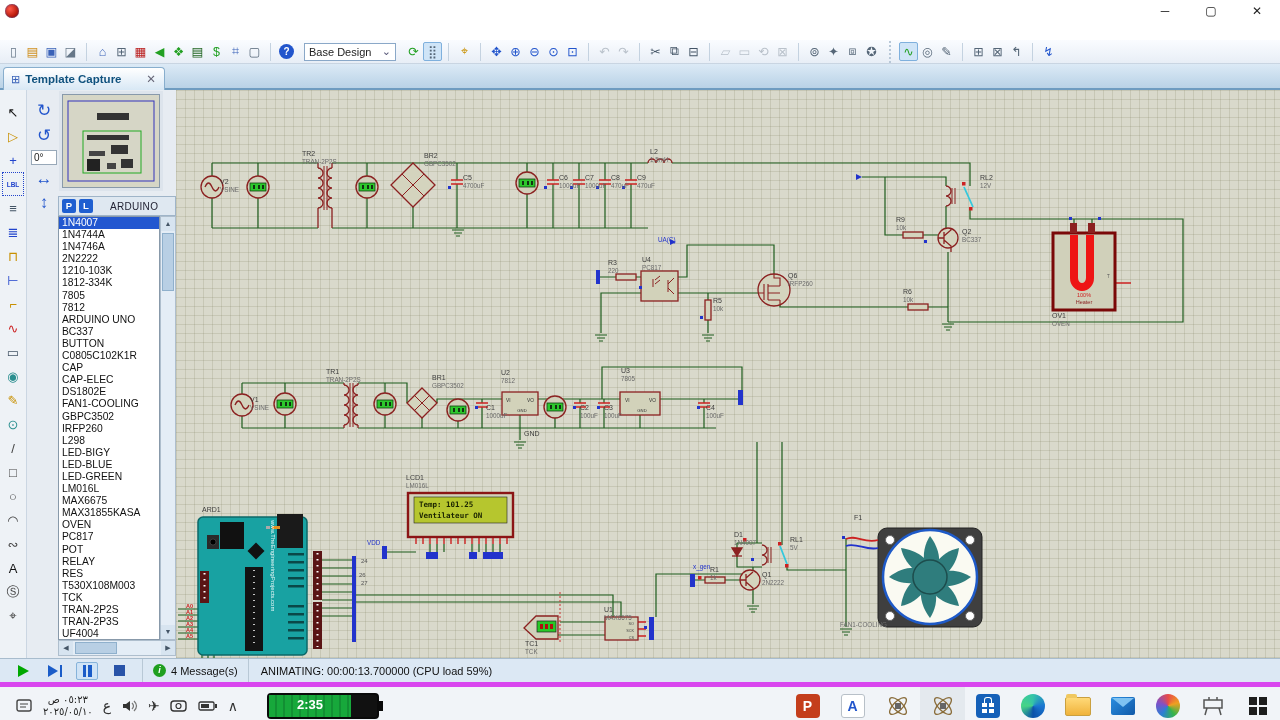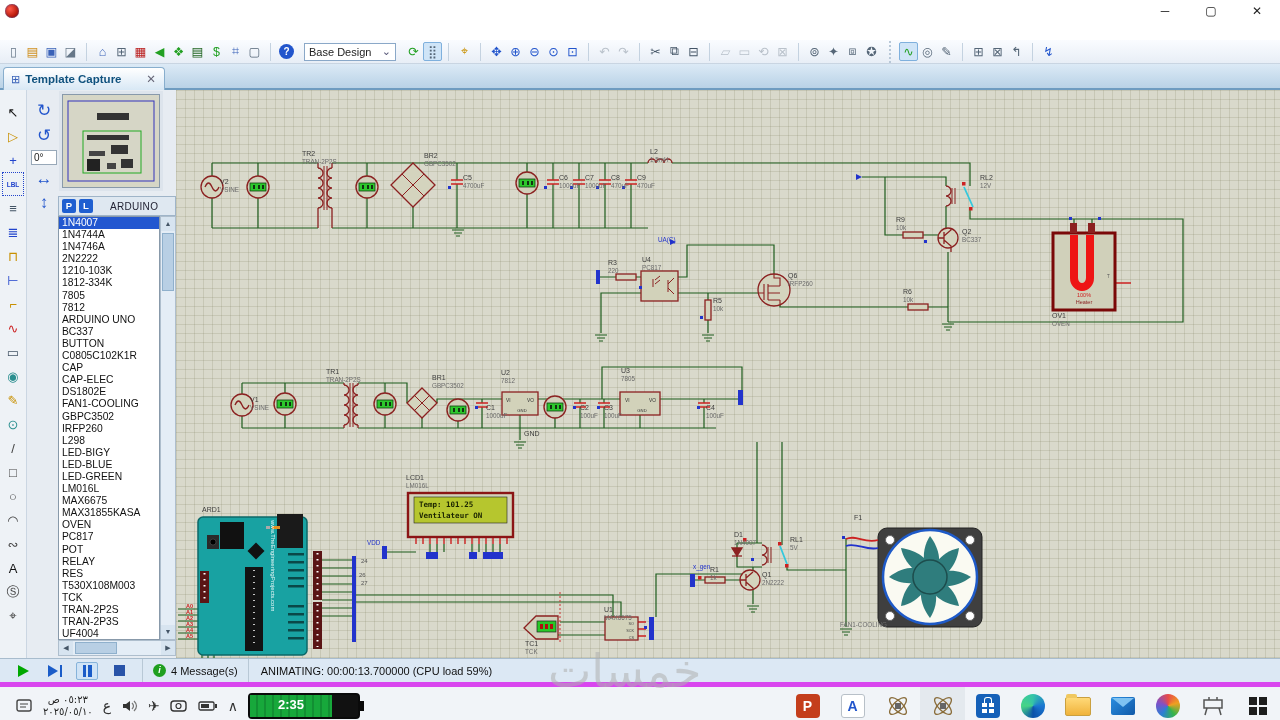--- a/index.html
+++ b/index.html
@@ -64,21 +64,21 @@
   .infoc{width:13px;height:13px;border-radius:50%;background:#1f9f1f;color:#fff;font-size:9px;font-weight:bold;text-align:center;line-height:13px;font-style:italic}
   .statx{padding-left:12px}
   
   .wmark{position:absolute;left:548px;top:644px;font-size:46px;color:rgba(175,175,175,.55);z-index:60;font-family:"DejaVu Sans",sans-serif;pointer-events:none}
   
   .taskbar{position:absolute;left:0;top:682px;width:1280px;height:38px;background:#f1f4f8;border-top:5px solid #d946ef;z-index:50}
   .tray{position:absolute;left:0;top:0;height:38px;display:flex;align-items:center;gap:10px;padding-left:16px;color:#333}
   .ar{font-family:"DejaVu Sans",sans-serif}
   .clockc{font-size:10px;color:#222;text-align:center;line-height:12px}
   .trayico{font-size:14px;color:#333}
-  .battw{position:relative;width:112px;height:26px;border:2px solid #0a0a0a;border-radius:4px;background:#111;margin-left:0}
+  .battw{position:relative;width:112px;height:26px;border:2px solid #0a0a0a;border-radius:4px;background:#111;margin-left:19px}
   .battg{position:absolute;left:0;top:0;width:82px;height:22px;background:repeating-linear-gradient(90deg,#17a83b 0 6px,#128f33 6px 8px)}
   .battt{position:absolute;left:0;top:2px;width:82px;text-align:center;color:#fff;font-weight:bold;font-size:13px}
   .battnub{position:absolute;right:-6px;top:6px;width:4px;height:10px;background:#0a0a0a}
   .apps{position:absolute;right:0;top:0;height:38px;display:flex}
   .slot{width:45px;height:38px;display:flex;align-items:center;justify-content:center;position:relative}
   .slot.active{background:#e4e9ee}
   .u{position:absolute;bottom:0;left:50%;transform:translateX(-50%);height:3px;background:#2f7fd6}
   .ppico{width:24px;height:24px;border-radius:4px;background:#c43e1c;color:#fff;font-weight:bold;font-size:14px;text-align:center;line-height:24px}
   .aico{width:24px;height:24px;border-radius:3px;background:#fff;border:1px solid #b8c0c8;color:#2255cc;font-weight:bold;font-size:14px;text-align:center;line-height:22px}
   .storeico{width:24px;height:24px;border-radius:4px;background:#1560b8;position:relative}
@@ -932,21 +932,20 @@
           <i style="width:11px;height:11px;background:#2853a8;display:block"></i>
         </span>
     </div>
     <div class="msgc">
       <span class="infoc">i</span>
       <span>4 Message(s)</span>
     </div>
     <div class="statx">ANIMATING: 00:00:13.700000 (CPU load 59%)</div>
   </div>
 
-  <div class="wmark">خمسات</div>
 
   <div class="taskbar">
     <div class="tray">
       <svg width="17" height="16">
           <rect x="1" y="2" width="14" height="11" rx="2" fill="none" stroke="#444" stroke-width="1.4"></rect>
           <path d="M4,6 H12 M4,9 H10" stroke="#444" stroke-width="1.2"></path>
         </svg>
       <div class="clockc ar">
         <div>٠٥:٢٣ ص</div>
         <div>٢٠٢٥/٠٥/١٠</div>

